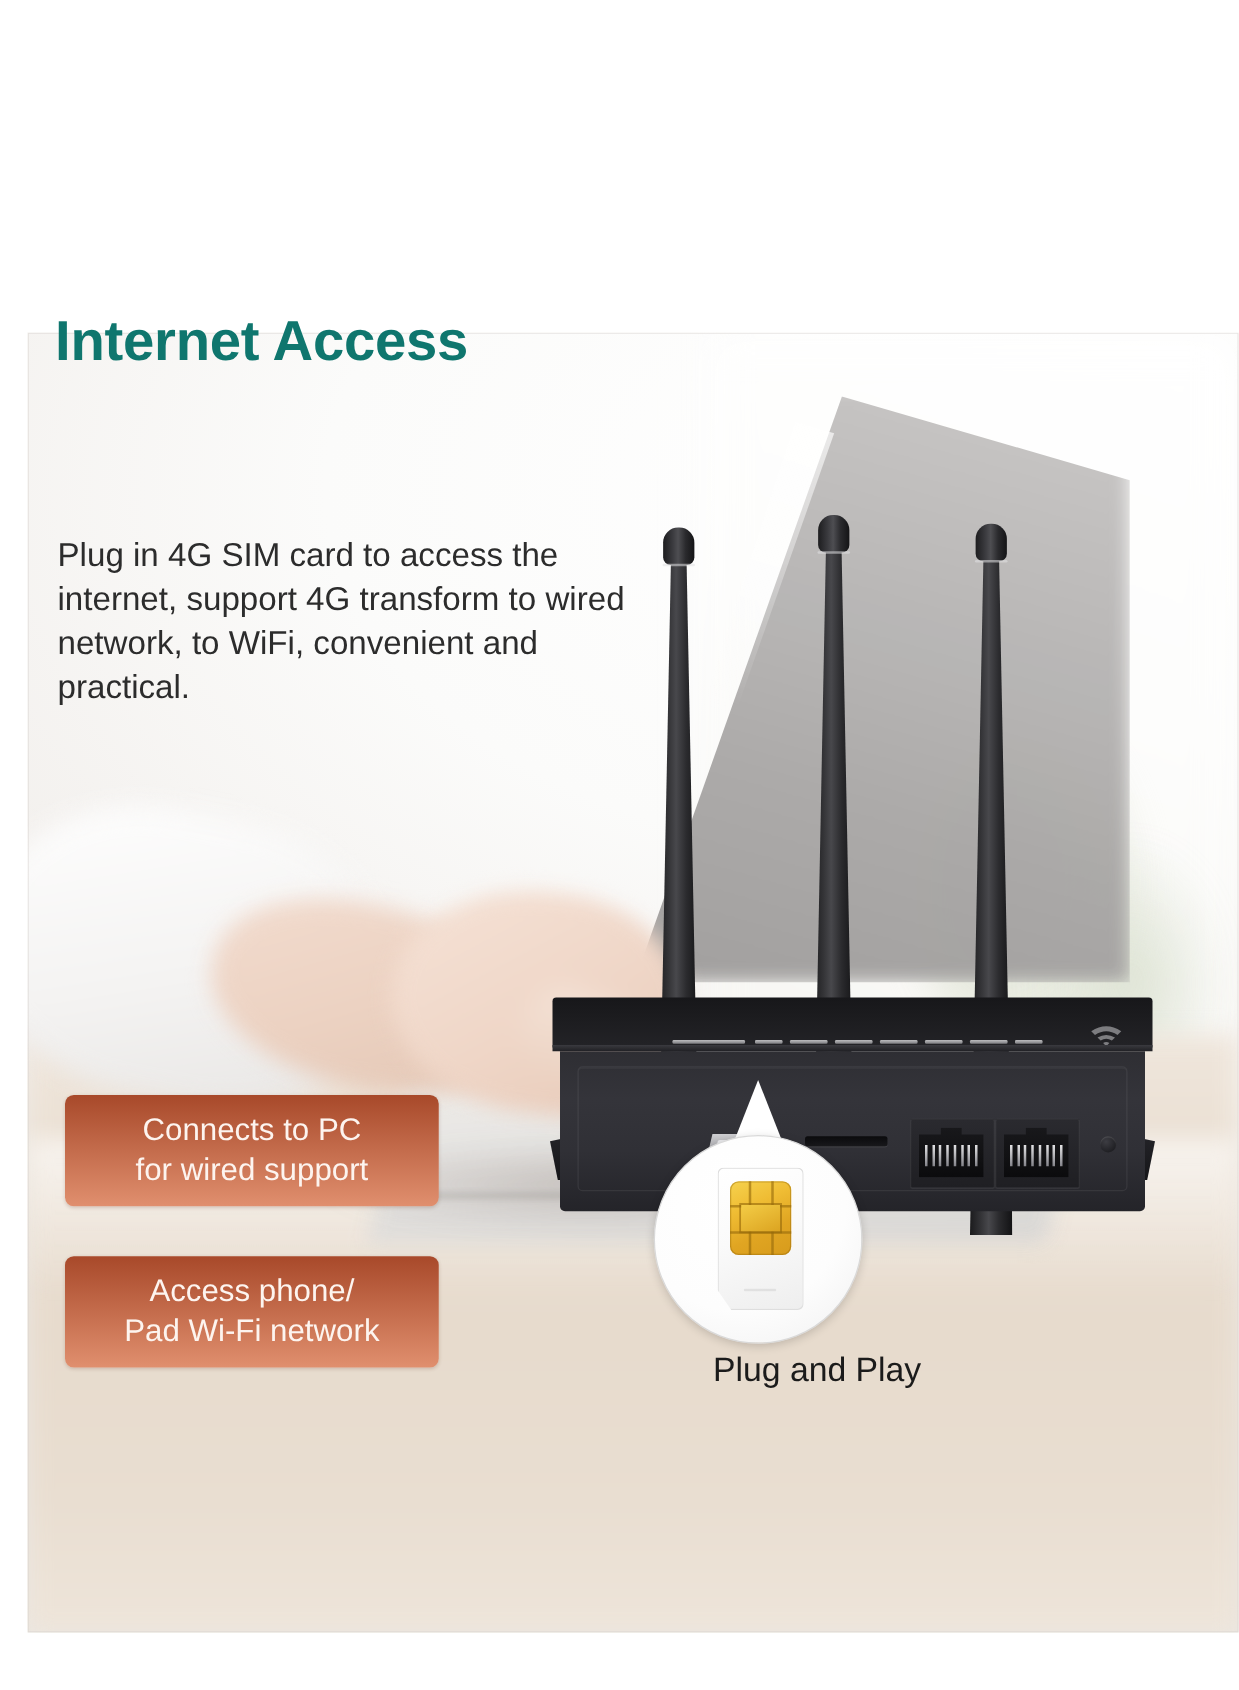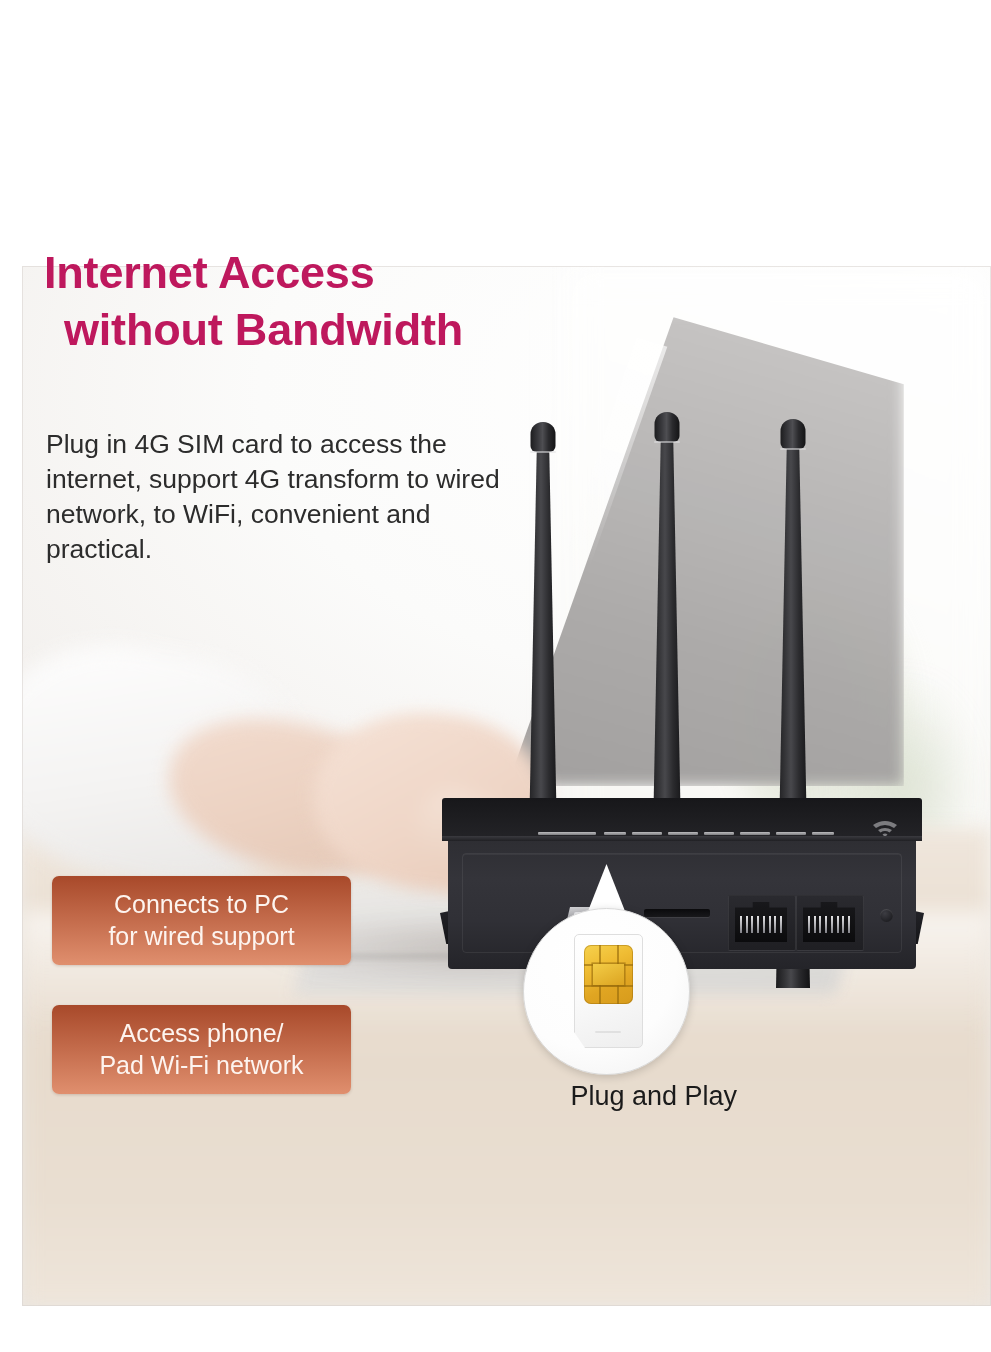--- a/index.html
+++ b/index.html
@@ -290,23 +290,22 @@
         <div class="chipline" style="left:33px;top:0;width:1.6px;height:100%;"></div>
         <div class="chipline" style="left:9px;top:19px;width:31px;height:21px;
              background:linear-gradient(155deg,#f3cc46,#dca421);
              box-shadow:0 0 0 1.6px rgba(150,106,12,.62);"></div>
       </div>
       <div class="sim-notch"></div>
     </div>
   </div>
 </div>
 
-<h1 id="headline" style="color: #be185d;">
+<h1 id="headline" style="color: #0f766e;">
   <span class="l l1">Internet Access</span>
-  <span class="l l2">without Bandwidth</span>
 </h1>
 
 <p id="body-copy">Plug in 4G SIM card to access the internet, support 4G transform to wired network, to WiFi, convenient and practical.</p>
 
 <div class="badge" id="badge-pc" style="background: linear-gradient(rgb(168, 73, 42) 0%, rgb(224, 143, 110) 100%); margin-top: 48px;">
   <span>Connects to PC</span><br>
   <span>for wired support</span>
 </div>
 
 <div class="badge" id="badge-wifi" style="background: linear-gradient(rgb(168, 73, 42) 0%, rgb(224, 143, 110) 100%);">

